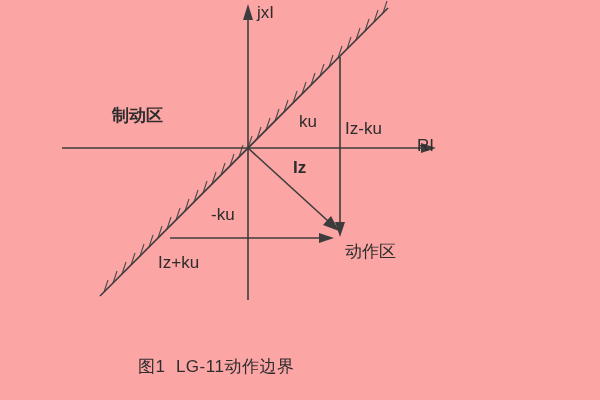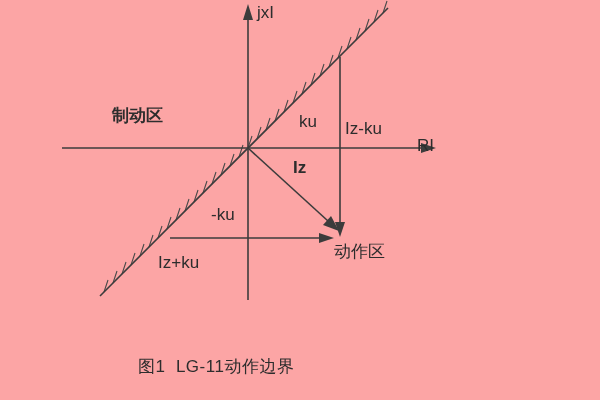--- a/index.html
+++ b/index.html
@@ -85,16 +85,16 @@
   </svg>
 
   <span class="lbl" style="left:257px; top:4px;">jxI</span>
   <span class="lbl" style="left:417px; top:137px;">RI</span>
   <span class="lbl" style="left:112px; top:107px;font-weight:bold;">制动区</span>
   <span class="lbl" style="left:299px; top:113px;">ku</span>
   <span class="lbl" style="left:345px; top:120px;">Iz-ku</span>
   <span class="lbl" style="left:293px; top:159px;font-weight:bold;">Iz</span>
   <span class="lbl" style="left:211px; top:206px;">-ku</span>
   <span class="lbl" style="left:158px; top:254px;">Iz+ku</span>
-  <span class="lbl" style="left:334px; top:243px;">动作区</span>
+  <span class="lbl" style="left:345px; top:243px;">动作区</span>
   <span class="lbl caption" style="left:138px; top:346px;margin-top:12px;">图1  LG-11动作边界</span>
 
 </div>
 
 </body></html>

